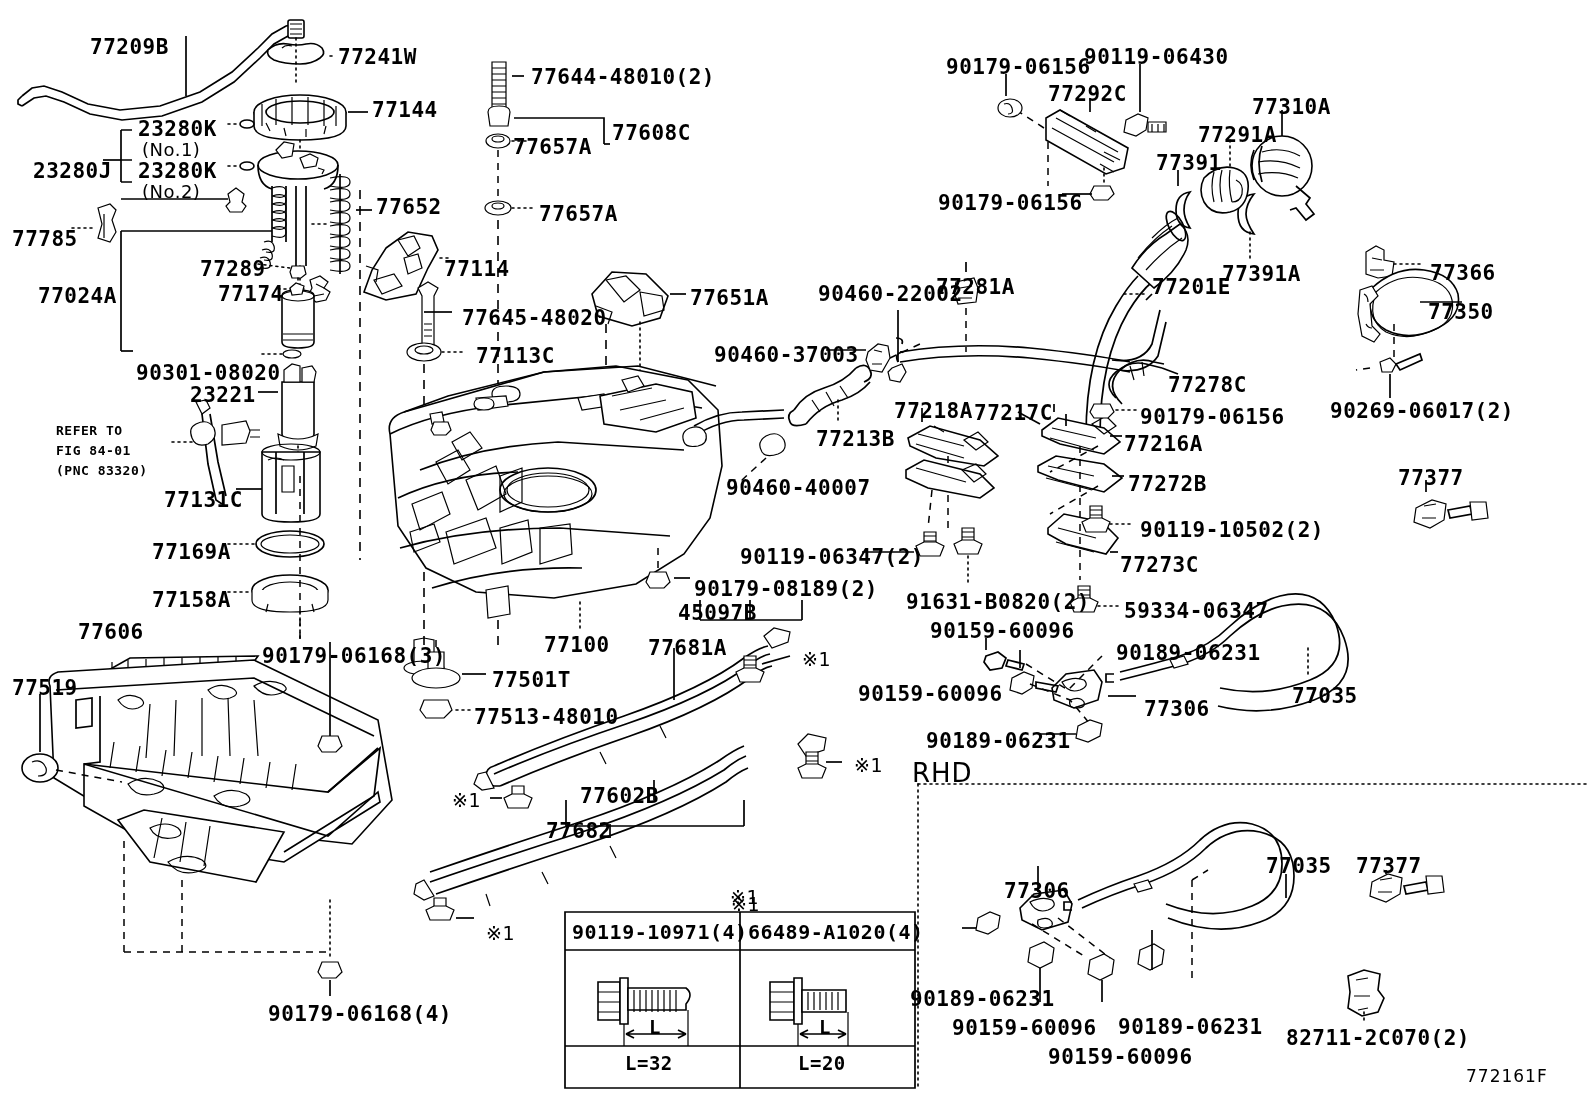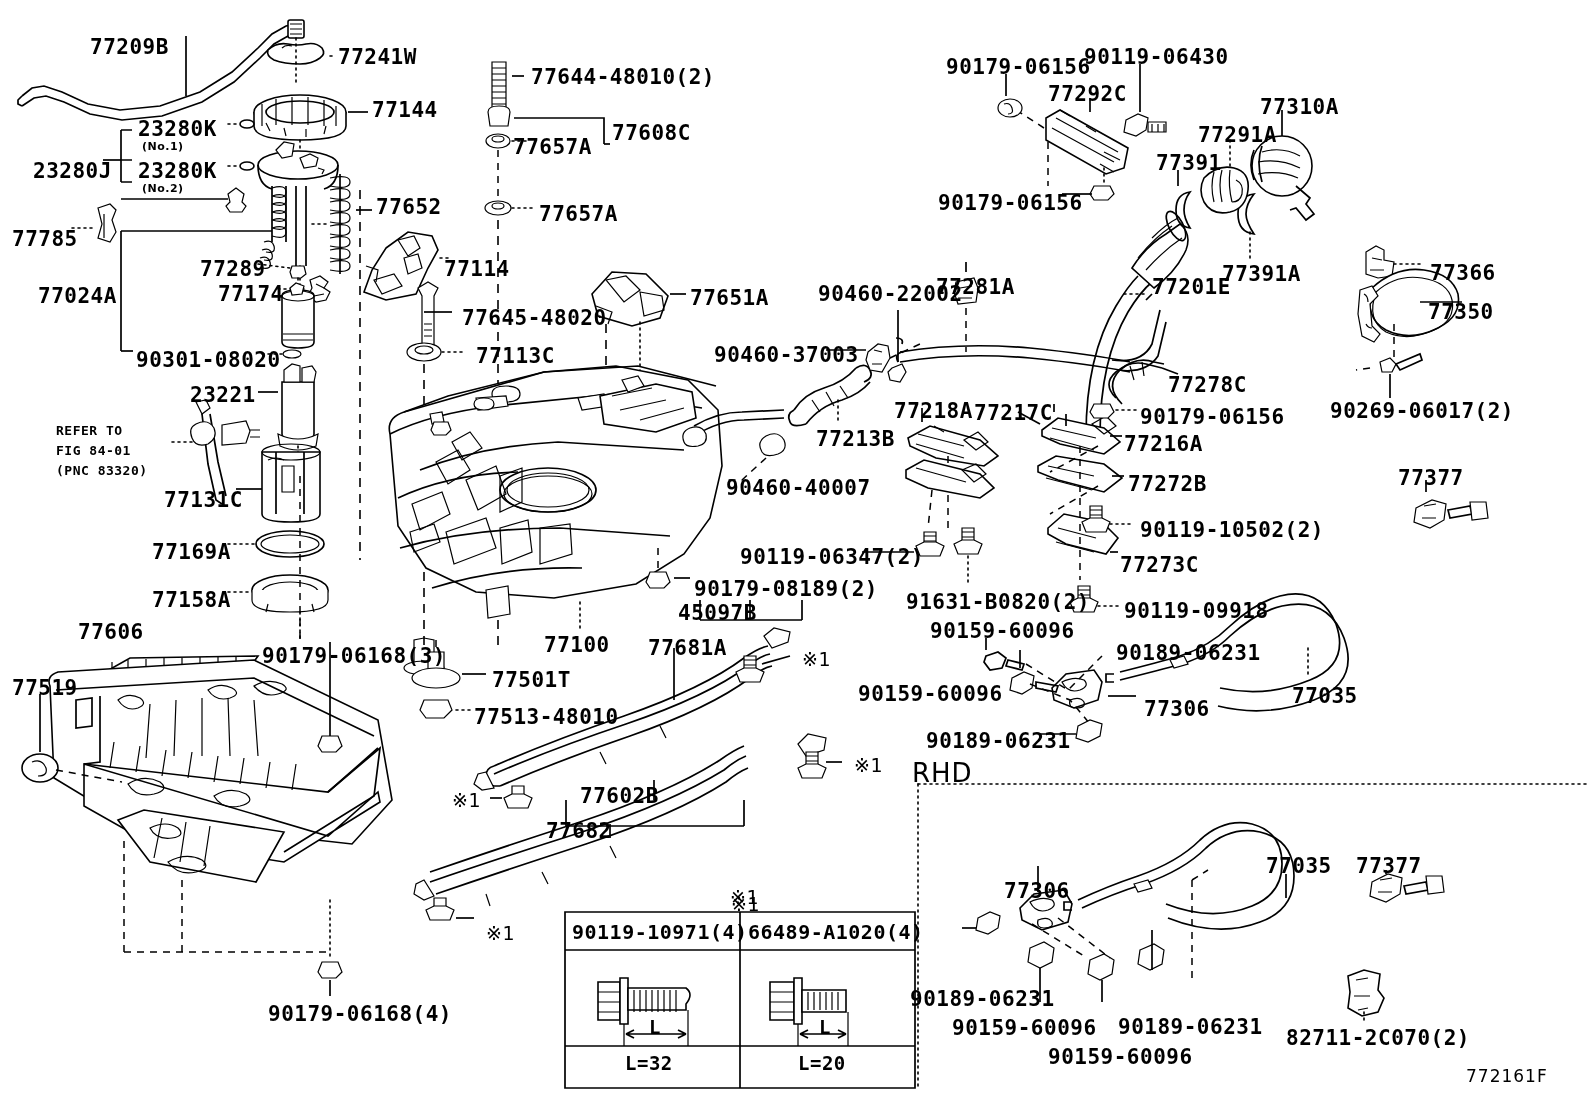--- a/index.html
+++ b/index.html
@@ -19,21 +19,21 @@
     position:absolute;
     font-family:"DejaVu Sans Mono","Liberation Mono",monospace;
     font-weight:bold;
     font-size:21px;
     letter-spacing:0.5px;
     white-space:nowrap;
     color:#000;
     line-height:1.05;
   }
   .lbl.sm{font-size:13px;font-weight:bold;}
-  .lbl.sub{font-size:11px;font-weight:bold;font-family:"DejaVu Sans","Liberation Sans",sans-serif;}
+  .lbl.sub{font-size:18px;font-weight:normal;font-family:"DejaVu Sans","Liberation Sans",sans-serif;}
   .lbl.rhd{font-size:26px;font-weight:normal;font-family:"DejaVu Sans","Liberation Sans",sans-serif;letter-spacing:1px;}
   .lbl.code{font-size:17px;font-weight:normal;font-family:"DejaVu Sans","Liberation Sans",sans-serif;letter-spacing:1px;}
   .lbl.star{font-size:19px;font-weight:normal;font-family:"DejaVu Sans","Liberation Sans",sans-serif;}
   .lbl.tbl{font-size:20px;font-weight:bold;}
   .lbl.dim{font-size:19px;font-weight:bold;}
   svg.art{position:absolute;left:0;top:0;width:1592px;height:1099px;}
   svg.art *{vector-effect:non-scaling-stroke;}
   .ln{stroke:#000;fill:none;}
   .sol{stroke-width:1.7;}
   .thin{stroke-width:1.2;}
@@ -657,21 +657,21 @@
       <div class="lbl" style="left: 138px; top: 118px;">23280K</div>
       <div class="lbl sub" style="left: 142px; top: 141px;">(No.1)</div>
       <div class="lbl" style="left: 33px; top: 160px;">23280J</div>
       <div class="lbl" style="left: 138px; top: 160px;">23280K</div>
       <div class="lbl sub" style="left: 142px; top: 183px;">(No.2)</div>
       <div class="lbl" style="left: 376px; top: 196px;">77652</div>
       <div class="lbl" style="left: 12px; top: 228px;">77785</div>
       <div class="lbl" style="left: 200px; top: 258px;">77289</div>
       <div class="lbl" style="left: 218px; top: 283px;">77174</div>
       <div class="lbl" style="left: 38px; top: 285px;">77024A</div>
-      <div class="lbl" style="left: 136px; top: 349px;">90301-08020</div>
+      <div class="lbl" style="left: 136px; top: 362px;">90301-08020</div>
       <div class="lbl" style="left: 190px; top: 384px;">23221</div>
       <div class="lbl sm" style="left: 56px; top: 424px;">REFER TO</div>
       <div class="lbl sm" style="left: 56px; top: 444px;">FIG 84-01</div>
       <div class="lbl sm" style="left: 56px; top: 464px;">(PNC 83320)</div>
       <div class="lbl" style="left: 164px; top: 489px;">77131C</div>
       <div class="lbl" style="left: 152px; top: 541px;">77169A</div>
       <div class="lbl" style="left: 152px; top: 589px;">77158A</div>
       <div class="lbl" style="left: 78px; top: 621px;">77606</div>
       <div class="lbl" style="left: 12px; top: 677px;">77519</div>
       <div class="lbl" style="left: 262px; top: 645px;">90179-06168(3)</div>
@@ -697,39 +697,39 @@
       <div class="lbl" style="left: 580px; top: 785px;">77602B</div>
       <div class="lbl" style="left: 546px; top: 820px;">77682</div>
       <div class="lbl" style="left: 740px; top: 546px;">90119-06347(2)</div>
       <div class="lbl" style="left: 906px; top: 591px;">91631-B0820(2)</div>
       <div class="lbl" style="left: 930px; top: 620px;">90159-60096</div>
       <div class="lbl" style="left: 858px; top: 683px;">90159-60096</div>
       <div class="lbl" style="left: 926px; top: 730px;">90189-06231</div>
       <div class="lbl" style="left: 946px; top: 56px;">90179-06156</div>
       <div class="lbl" style="left: 1084px; top: 46px;">90119-06430</div>
       <div class="lbl" style="left: 1048px; top: 83px;">77292C</div>
-      <div class="lbl" style="left: 1252px; top: 96px; margin-left: 8px;">77310A</div>
+      <div class="lbl" style="left: 1252px; top: 96px;">77310A</div>
       <div class="lbl" style="left: 1198px; top: 124px;">77291A</div>
       <div class="lbl" style="left: 1156px; top: 152px;">77391</div>
       <div class="lbl" style="left: 938px; top: 192px;">90179-06156</div>
       <div class="lbl" style="left: 1222px; top: 263px;">77391A</div>
       <div class="lbl" style="left: 936px; top: 276px;">77281A</div>
       <div class="lbl" style="left: 1152px; top: 276px;">77201E</div>
       <div class="lbl" style="left: 1430px; top: 262px;">77366</div>
       <div class="lbl" style="left: 1428px; top: 301px;">77350</div>
       <div class="lbl" style="left: 1168px; top: 374px;">77278C</div>
       <div class="lbl" style="left: 1330px; top: 400px;">90269-06017(2)</div>
       <div class="lbl" style="left: 894px; top: 400px;">77218A</div>
       <div class="lbl" style="left: 974px; top: 402px;">77217C</div>
       <div class="lbl" style="left: 1140px; top: 406px;">90179-06156</div>
       <div class="lbl" style="left: 1124px; top: 433px;">77216A</div>
       <div class="lbl" style="left: 1128px; top: 473px;">77272B</div>
       <div class="lbl" style="left: 1140px; top: 519px;">90119-10502(2)</div>
       <div class="lbl" style="left: 1120px; top: 554px;">77273C</div>
-      <div class="lbl" style="left: 1124px; top: 600px;">90119-09918</div>
+      <div class="lbl" style="left: 1124px; top: 600px;">59334-06347</div>
       <div class="lbl" style="left: 1116px; top: 642px;">90189-06231</div>
       <div class="lbl" style="left: 1144px; top: 698px;">77306</div>
       <div class="lbl" style="left: 1292px; top: 685px;">77035</div>
       <div class="lbl" style="left: 1398px; top: 467px;">77377</div>
       <div class="lbl rhd" style="left: 912px; top: 760px;">RHD</div>
       <div class="lbl" style="left: 1004px; top: 880px;">77306</div>
       <div class="lbl" style="left: 1266px; top: 855px;">77035</div>
       <div class="lbl" style="left: 1356px; top: 855px;">77377</div>
       <div class="lbl" style="left: 910px; top: 988px;">90189-06231</div>
       <div class="lbl" style="left: 952px; top: 1017px;">90159-60096</div>

